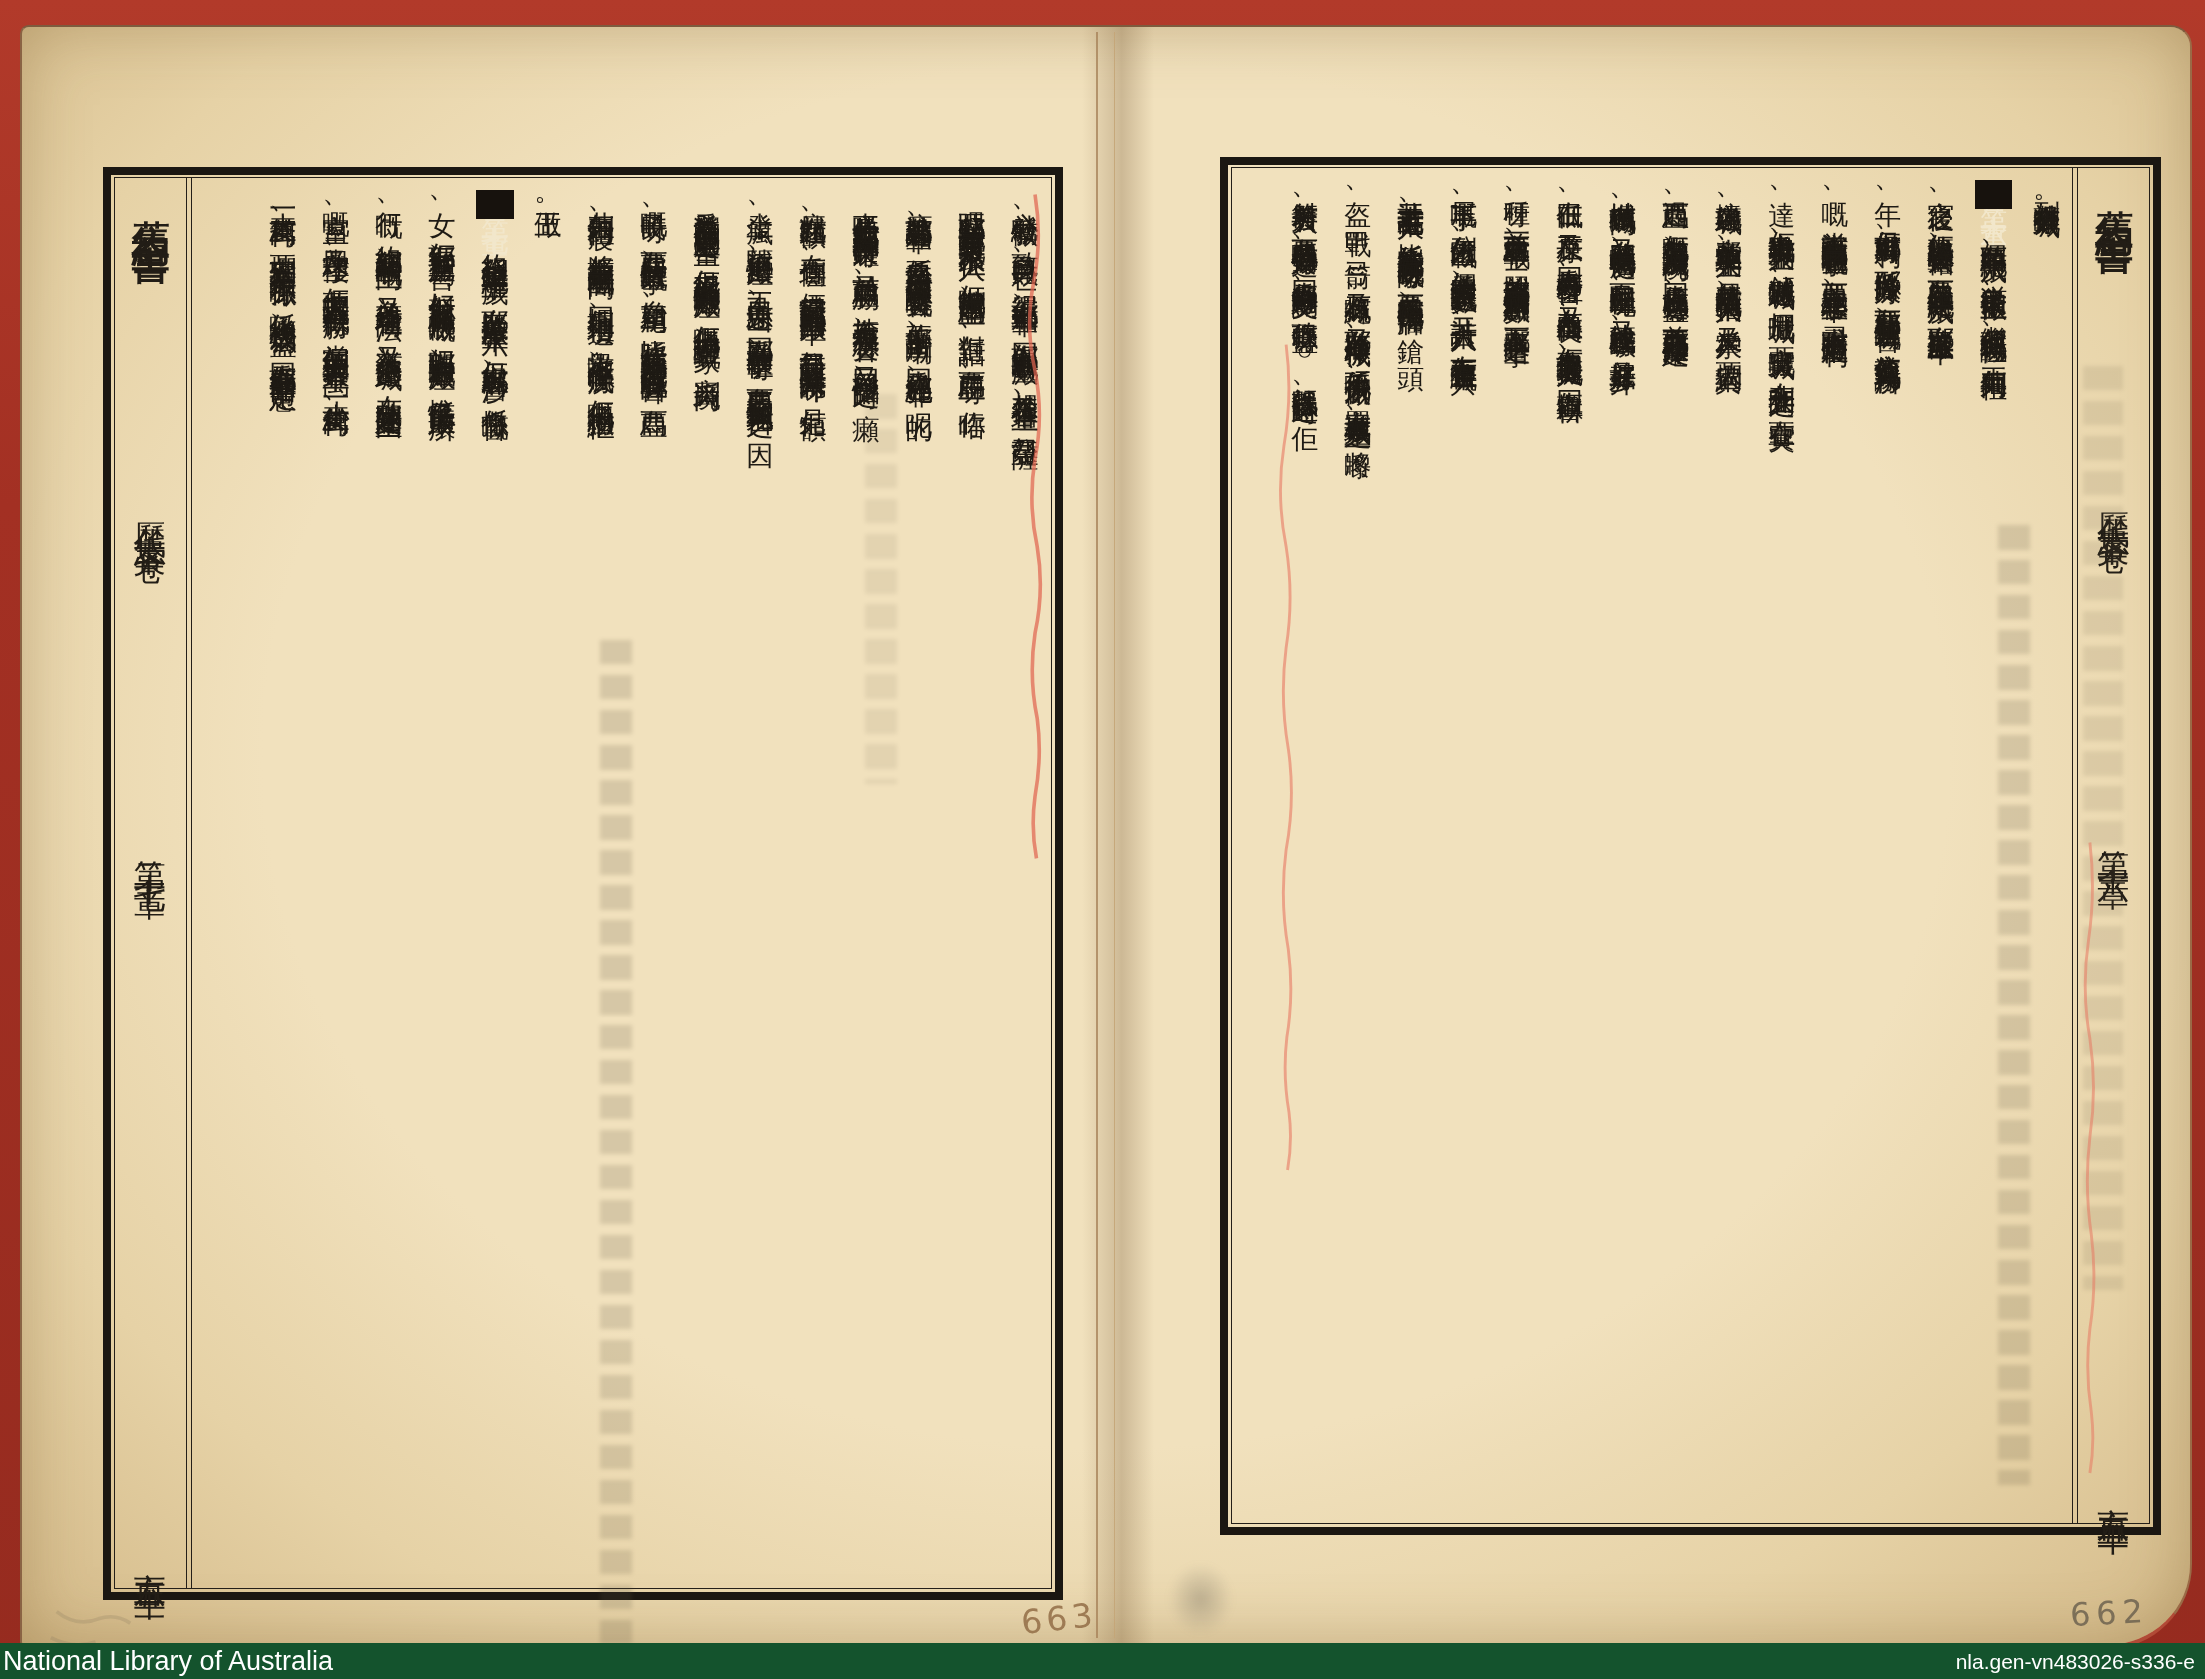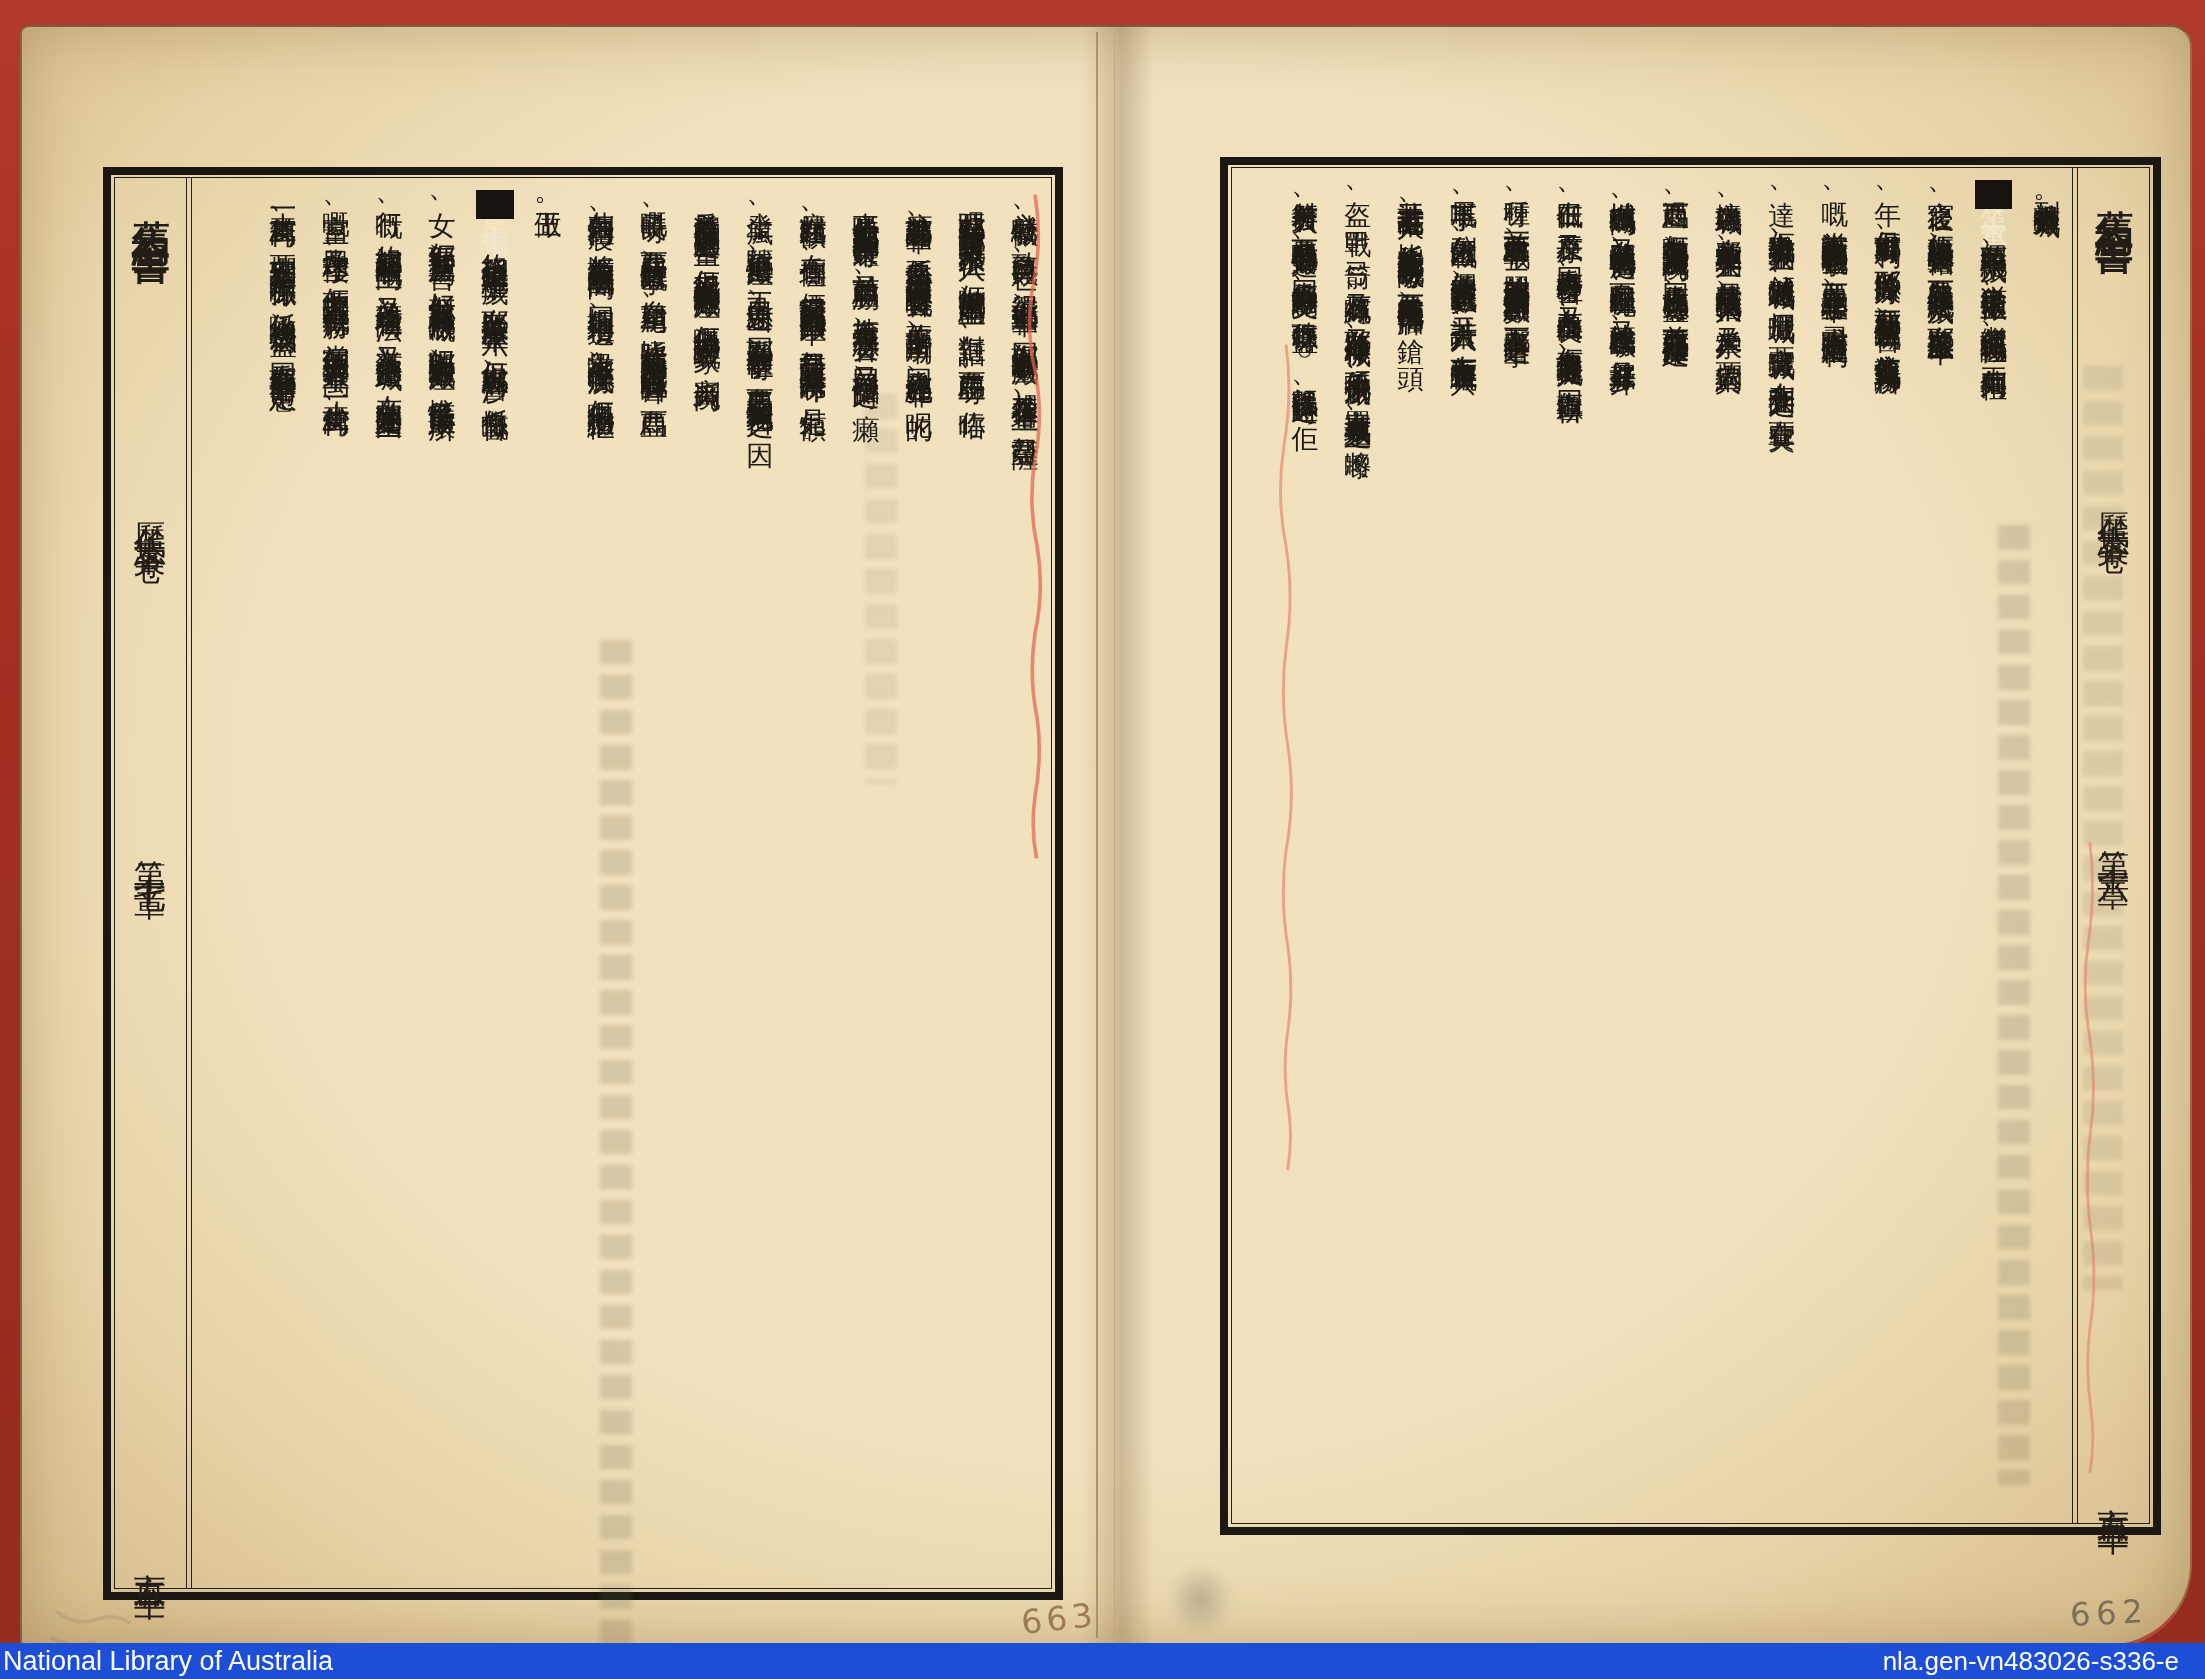--- a/index.html
+++ b/index.html
@@ -59,25 +59,25 @@
 
   
   .marks{position:absolute;inset:0;pointer-events:none;}
   .hand{position:absolute;font-family:"DejaVu Sans",sans-serif;}
   .hand-663{left:999px;top:1572px;font-size:33px;color:#97734c;transform:rotate(-6deg);opacity:.9;letter-spacing:4.3px;}
   .hand-662{left:2048px;top:1567px;font-size:32px;color:#6e6350;transform:rotate(-3deg);opacity:.85;letter-spacing:5.8px;}
   .smudge{position:absolute;left:1146px;top:1536px;width:65px;height:72px;filter:blur(3.6px);
           background:radial-gradient(ellipse,rgba(105,100,88,.35),rgba(105,100,88,0) 70%);}
 
   
-  .footer-bar{position:absolute;left:0;bottom:0;width:2205px;height:37px;background:#1d4ed8;
+  .footer-bar{position:absolute;left:0;bottom:0;width:2205px;height:37px;background:#14532d;
               display:flex;align-items:center;justify-content:space-between;
               font-family:"Liberation Sans","DejaVu Sans",sans-serif;color:#ffffff;}
   .footer-bar .fl{font-size:27px;margin-left:2.9px;}
-  .footer-bar .fr{font-size:26px;margin-right:26px;}
+  .footer-bar .fr{font-size:21px;margin-right:10px;}
 </style>
 </head>
 <body>
 
 <div class="stage">
 
   <div class="book">
     <div class="gutter"></div>
     <div class="gutter-line1"></div>
     <div class="gutter-line2"></div>

